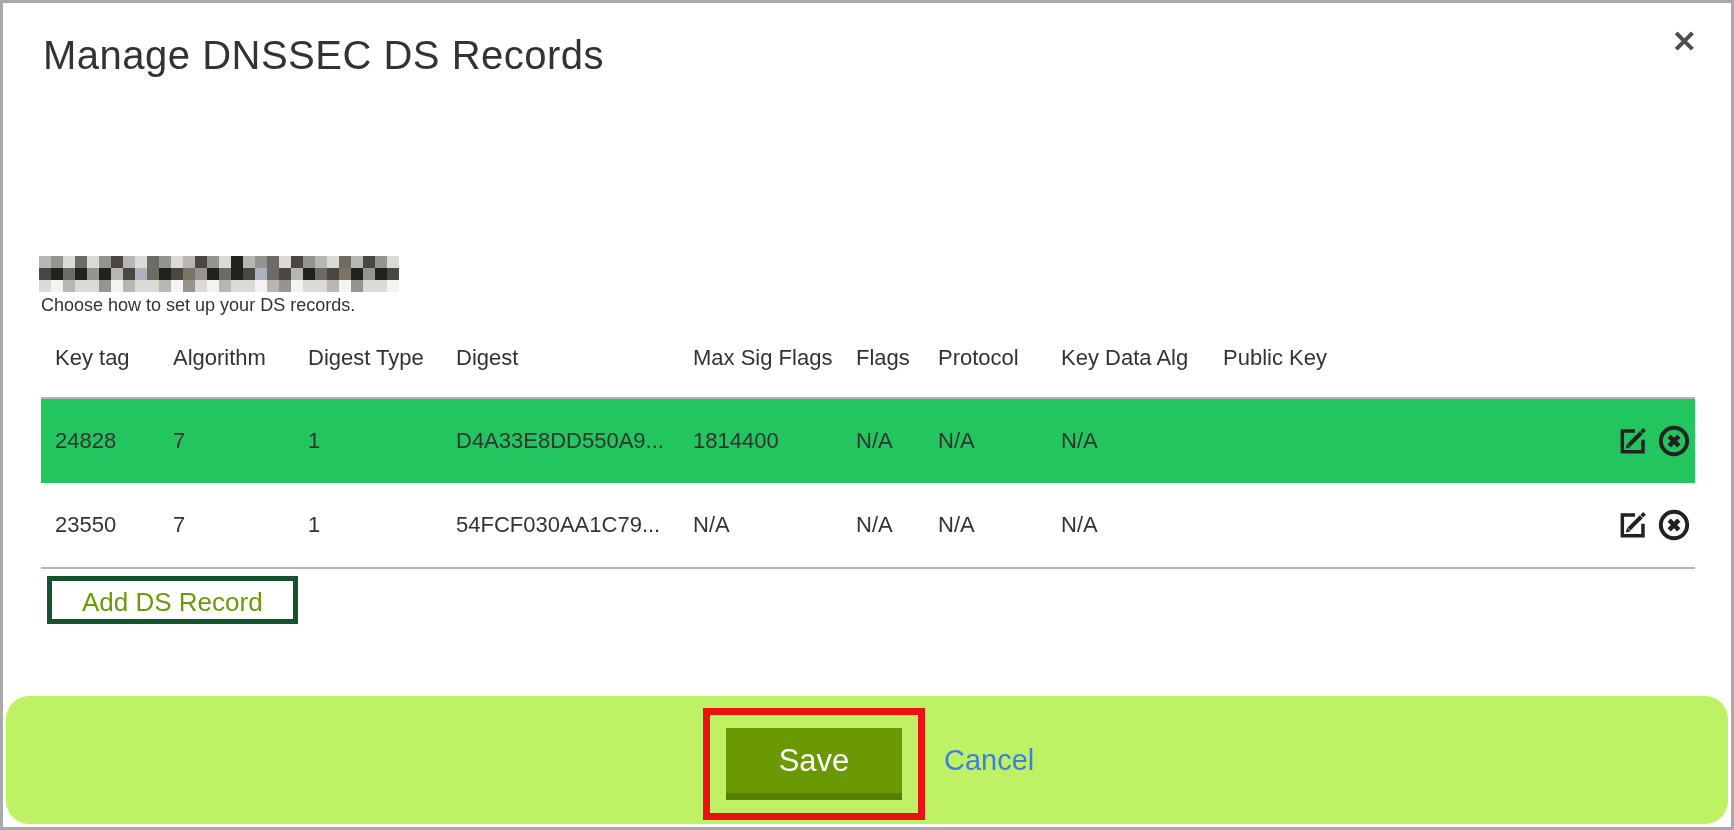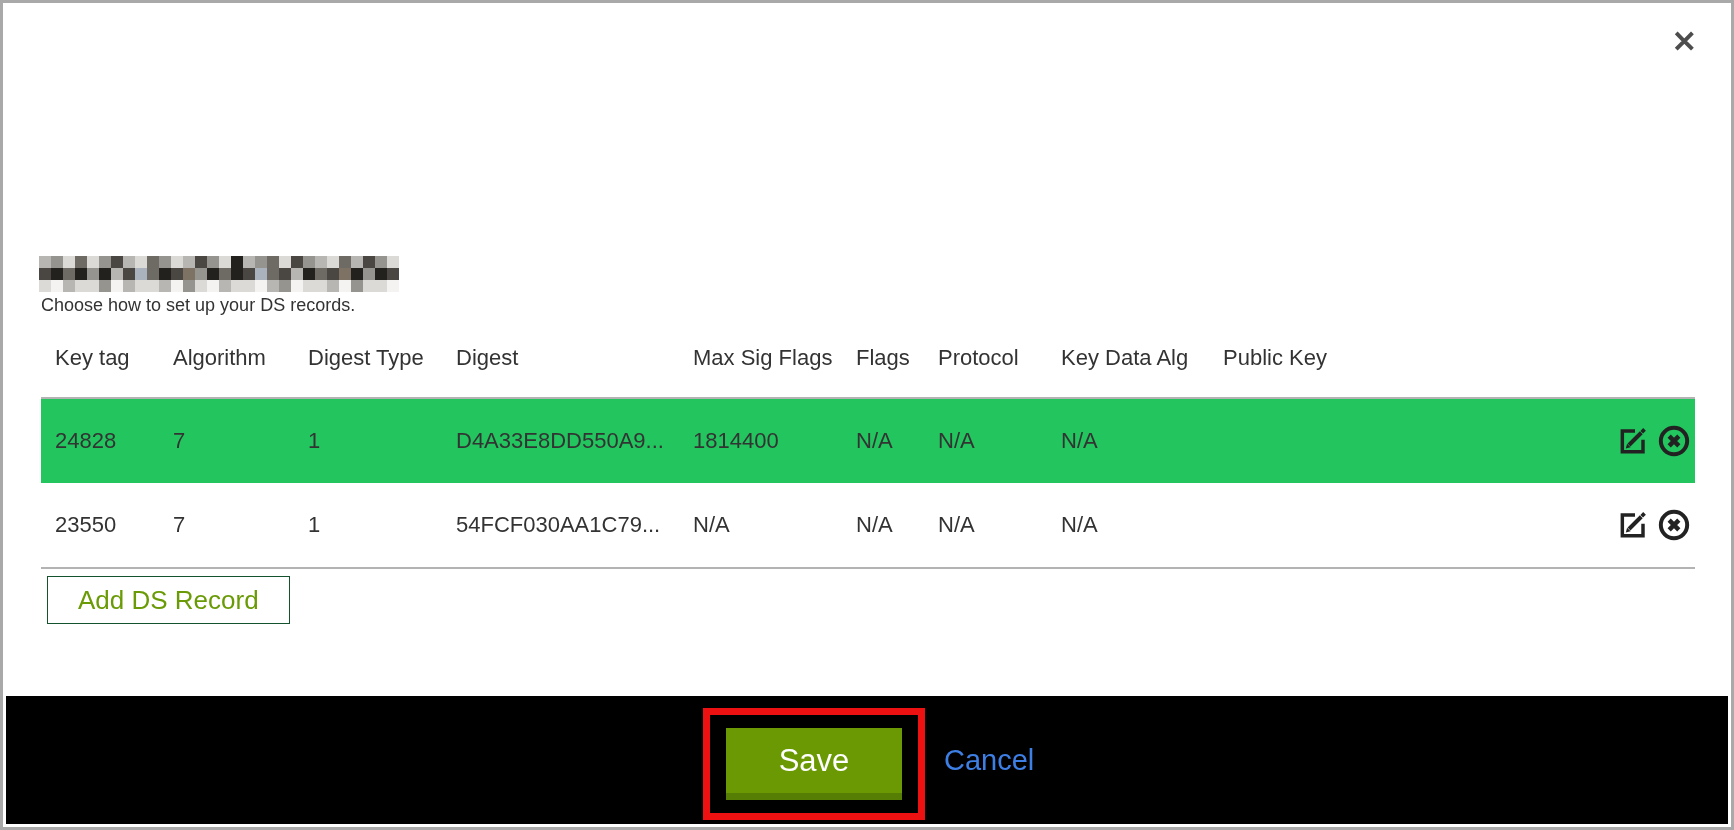--- a/index.html
+++ b/index.html
@@ -86,35 +86,36 @@
   .row-action { display: inline-block; vertical-align: middle; cursor: pointer; margin-left: 2px; }
   .row-action svg { display: block; }
 
   .add-ds-btn {
     position: absolute;
     left: 44px;
     top: 573px;
     height: 48px;
     padding: 0 30px;
     background: #ffffff;
-    border: 1px solid #14532d;
+    border: 5px solid #14532d;
     color: #6a9b06;
     font-size: 26px;
     font-family: "Liberation Sans", sans-serif;
     cursor: pointer;
     line-height: 42px;
   }
 
   .modal-footer {
     position: absolute;
     left: 3px;
     right: 3px;
     bottom: 3px;
     top: 693px;
-    background: #000000;
+    background: #bef264;
+    border-radius: 23px;
   }
 
   .save-highlight {
     position: absolute;
     left: 697px;
     top: 12px;
     border: 7px solid #ee1111;
     padding: 13px 16px;
     background: transparent;
   }
@@ -140,20 +141,21 @@
     color: #3d7fe4;
     text-decoration: none;
     cursor: pointer;
   }
 </style>
 </head>
 <body>
 
 <div class="modal">
 
+  <div class="modal-title">Manage DNSSEC DS Records</div>
 
   <div class="close-btn">✕</div>
 
   <div class="redacted-domain">
       <div style="background: rgb(184, 182, 178);"></div>
       <div style="background: rgb(150, 148, 143);"></div>
       <div style="background: rgb(220, 218, 214);"></div>
       <div style="background: rgb(110, 106, 100);"></div>
       <div style="background: rgb(220, 218, 214);"></div>
       <div style="background: rgb(150, 148, 143);"></div>

